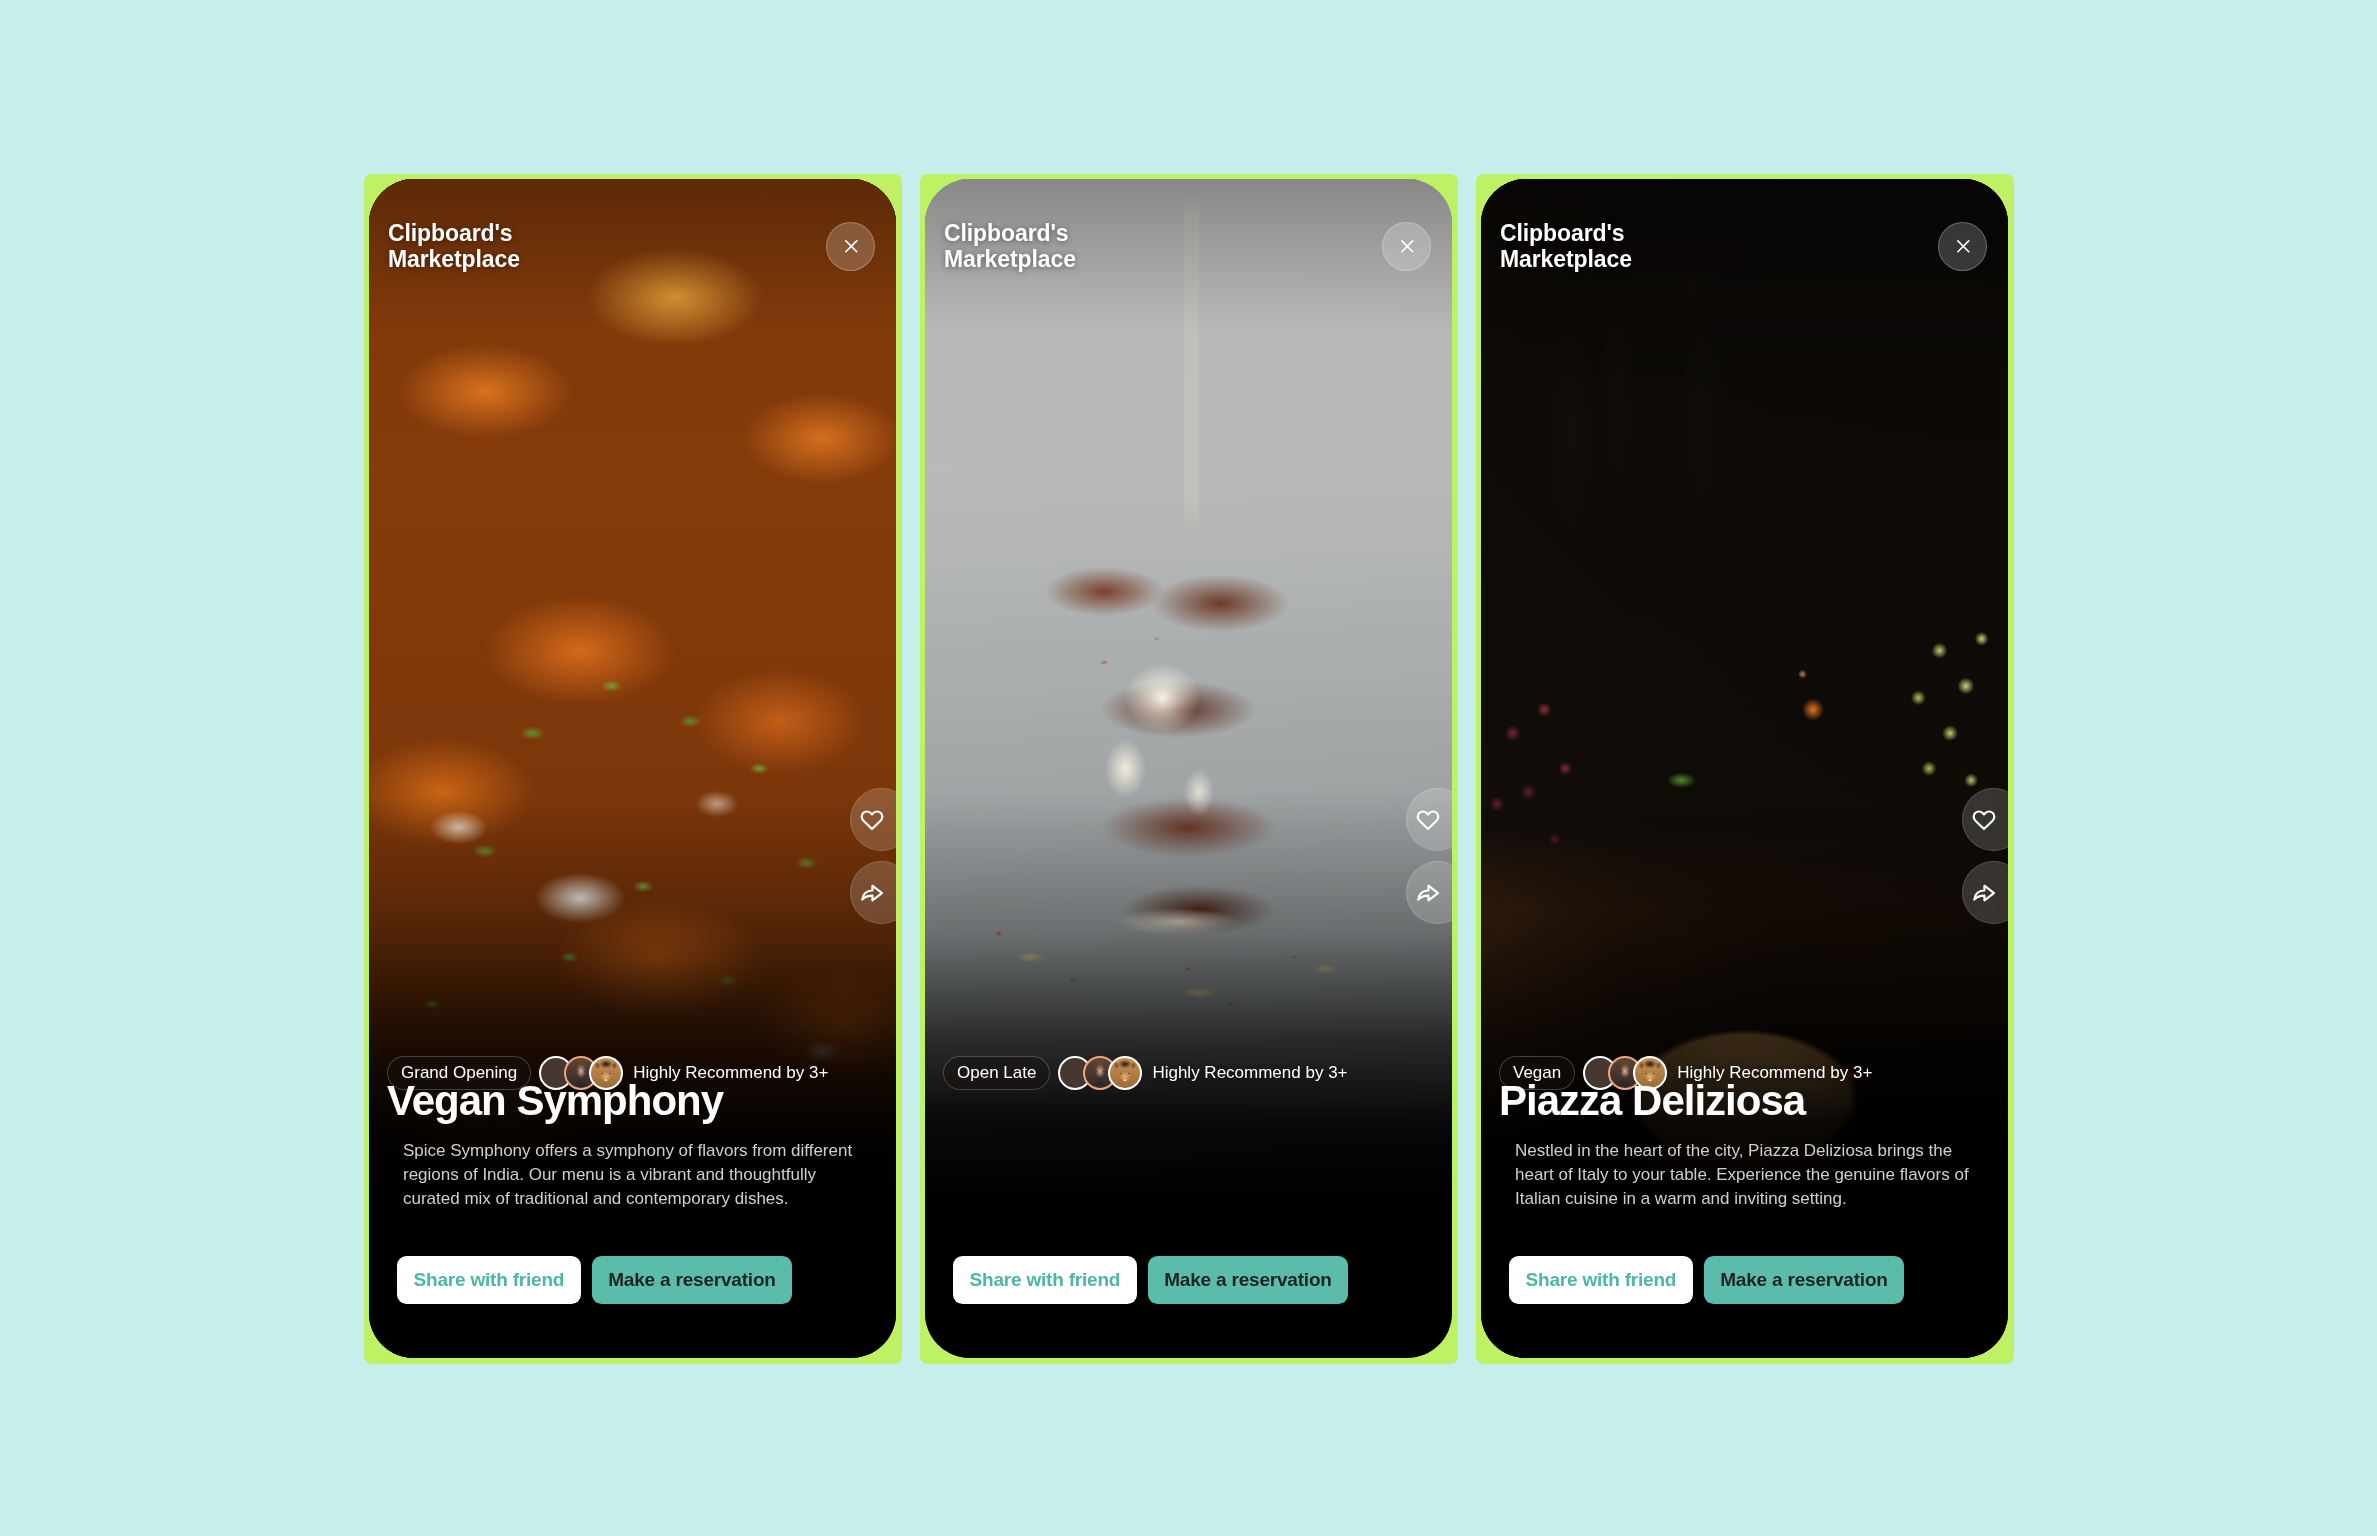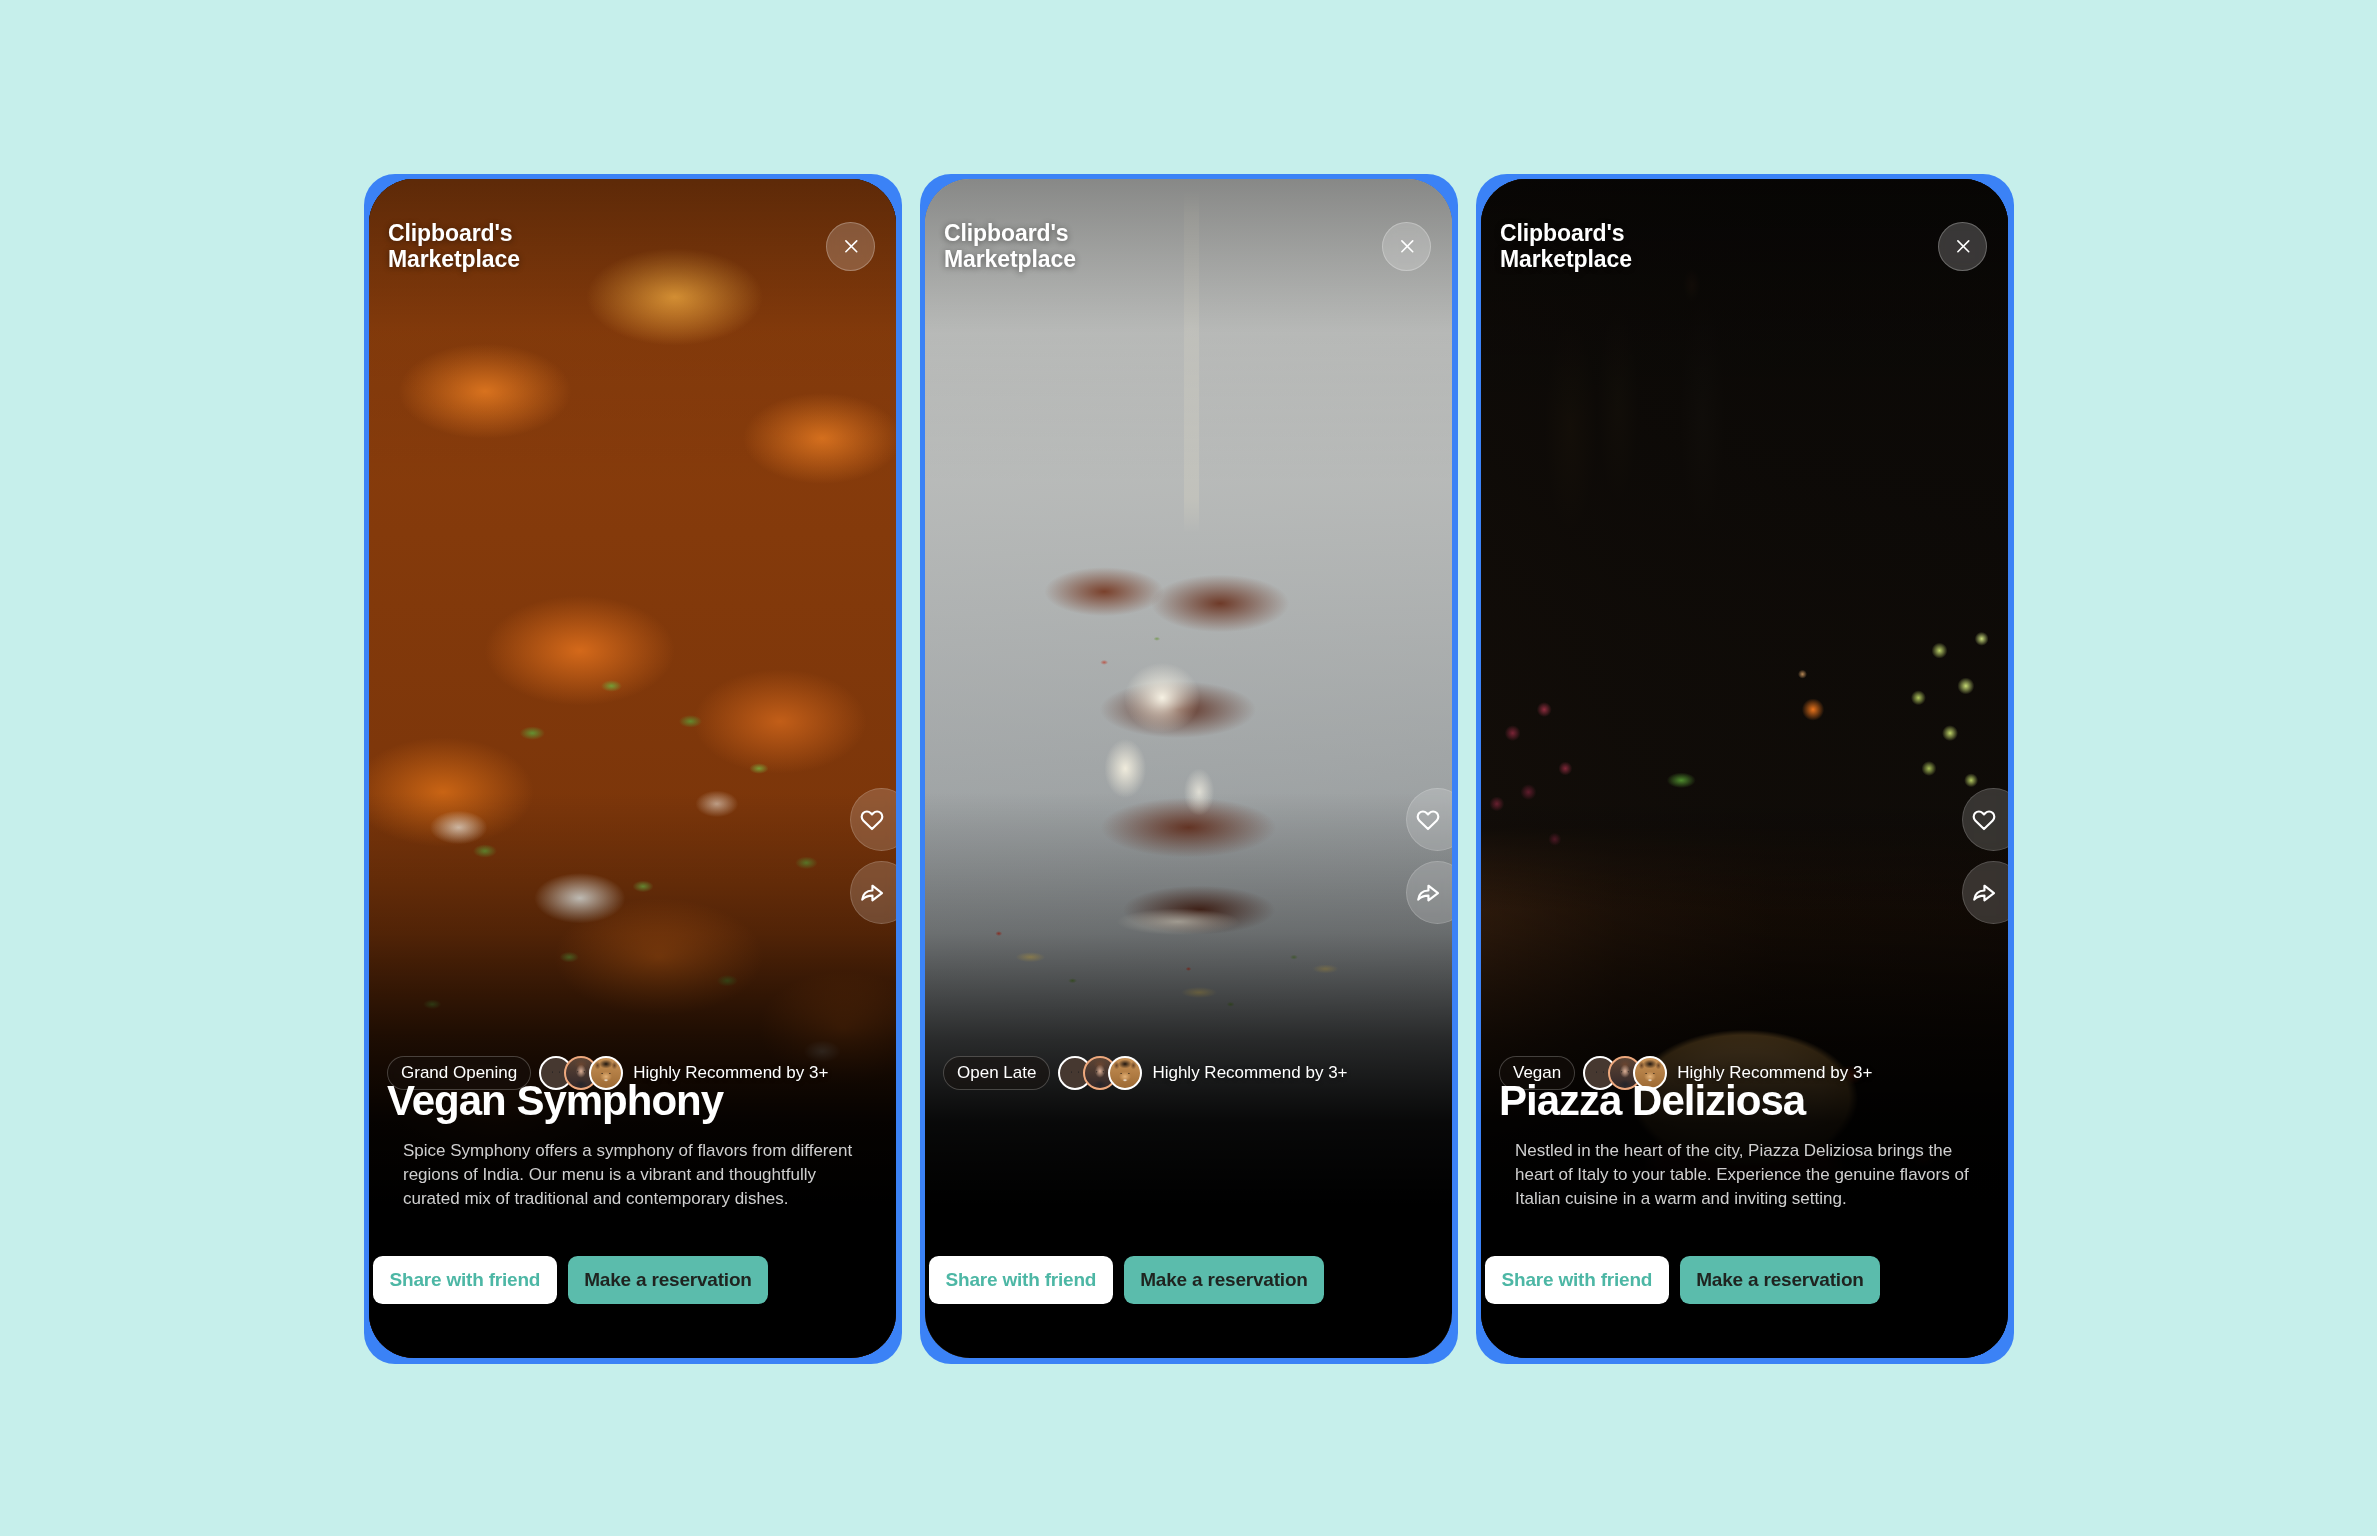--- a/index.html
+++ b/index.html
@@ -26,22 +26,22 @@
     display: flex;
     justify-content: center;
     align-items: center;
     gap: 18px;
   }
 
   
   .phone {
     width: 538px;
     height: 1190px;
-    background: #3b82f6;
-    border-radius: 31px;
+    background: #bef264;
+    border-radius: 8px;
     padding: 5.5px;
     box-sizing: border-box;
     flex: 0 0 auto;
   }
 
   .screen {
     position: relative;
     width: 100%;
     height: 100%;
     border-radius: 45px;
@@ -416,21 +416,21 @@
     font-size: 17px;
     line-height: 1.42;
     margin: 16px;
     max-width: 482px;
   }
 
   
   .cta {
     position: absolute;
     z-index: 3;
-    left: 4px;
+    left: 28px;
     right: 18px;
     bottom: 54px;
     display: flex;
     gap: 11px;
   }
   .btn {
     border: none;
     border-radius: 9.6px;
     font-family: inherit;
     font-size: 19px;

